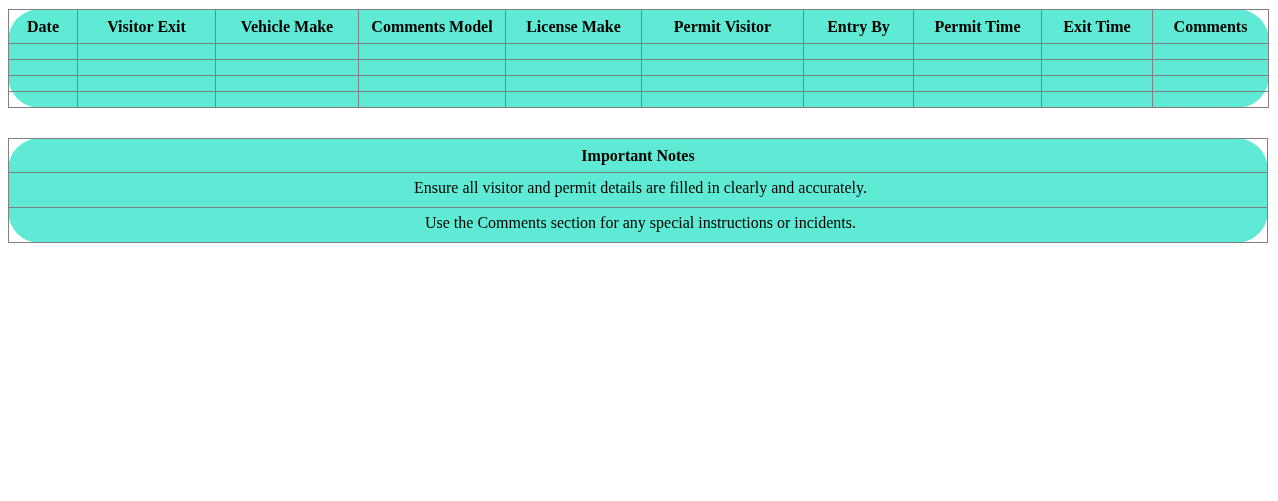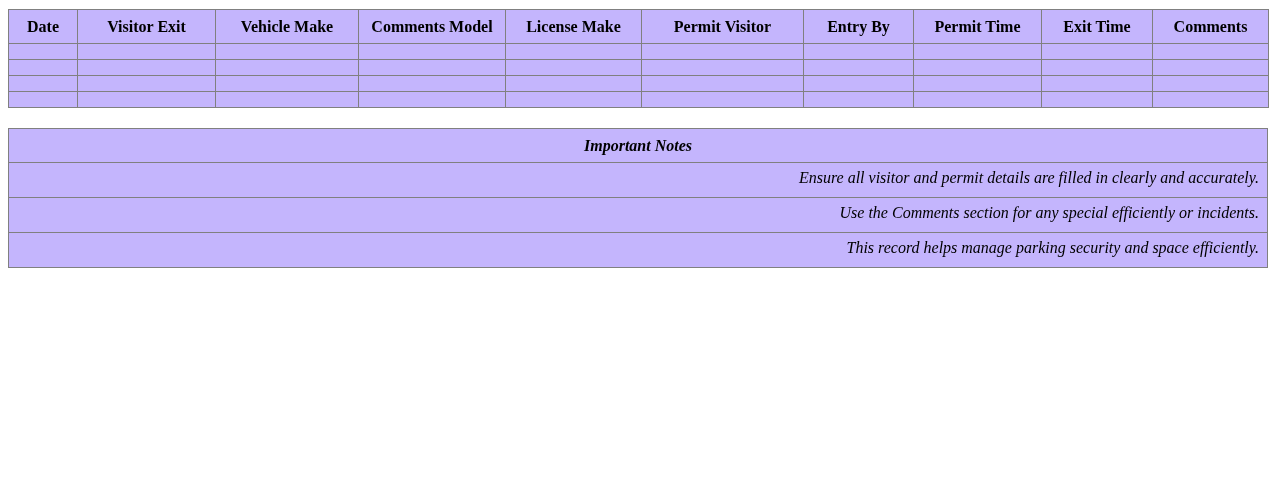--- a/index.html
+++ b/index.html
@@ -12,21 +12,22 @@
     font-family: "Liberation Serif", "DejaVu Serif", serif;
     color: #000000;
   }
   .page {
     padding: 9px 0 0 8px;
   }
   table {
     border-collapse: collapse;
     table-layout: fixed;
     width: 1260px;
-    background: #c4b5fd;
+    background: #5eead4;
+    border-radius: 32px;
   }
   th, td {
     border: 1px solid #808080;
     font-size: 16px;
     overflow: hidden;
     white-space: nowrap;
   }
   
   .log-table th {
     font-weight: bold;
@@ -45,33 +46,32 @@
   .c2 { width: 143px; }
   .c3 { width: 147px; }
   .c4 { width: 136px; }
   .c5 { width: 162px; }
   .c6 { width: 110px; }
   .c7 { width: 128px; }
   .c8 { width: 111px; }
   .c9 { width: 116px; }
   
   .notes-table {
-    margin-top: 20px;
-    font-style: italic;
+    margin-top: 30px;
   }
   .notes-table th {
     font-weight: bold;
     text-align: center;
     vertical-align: middle;
     height: 34px;
     padding: 0;
   }
   .notes-table td {
     height: 35px;
-    text-align: right;
+    text-align: center;
     vertical-align: middle;
     padding: 0 8px 4px 13px;
   }
 </style>
 </head>
 <body>
 
 <div class="page">
 
   <table class="log-table">
@@ -157,21 +157,18 @@
     <thead>
       <tr>
         <th>Important Notes</th>
       </tr>
     </thead>
     <tbody>
       <tr>
         <td>Ensure all visitor and permit details are filled in clearly and accurately.</td>
       </tr>
       <tr>
-        <td>Use the Comments section for any special efficiently or incidents.</td>
-      </tr>
-      <tr>
-        <td>This record helps manage parking security and space efficiently.</td>
+        <td>Use the Comments section for any special instructions or incidents.</td>
       </tr>
     </tbody>
   </table>
 
 </div>
 
 </body></html>

